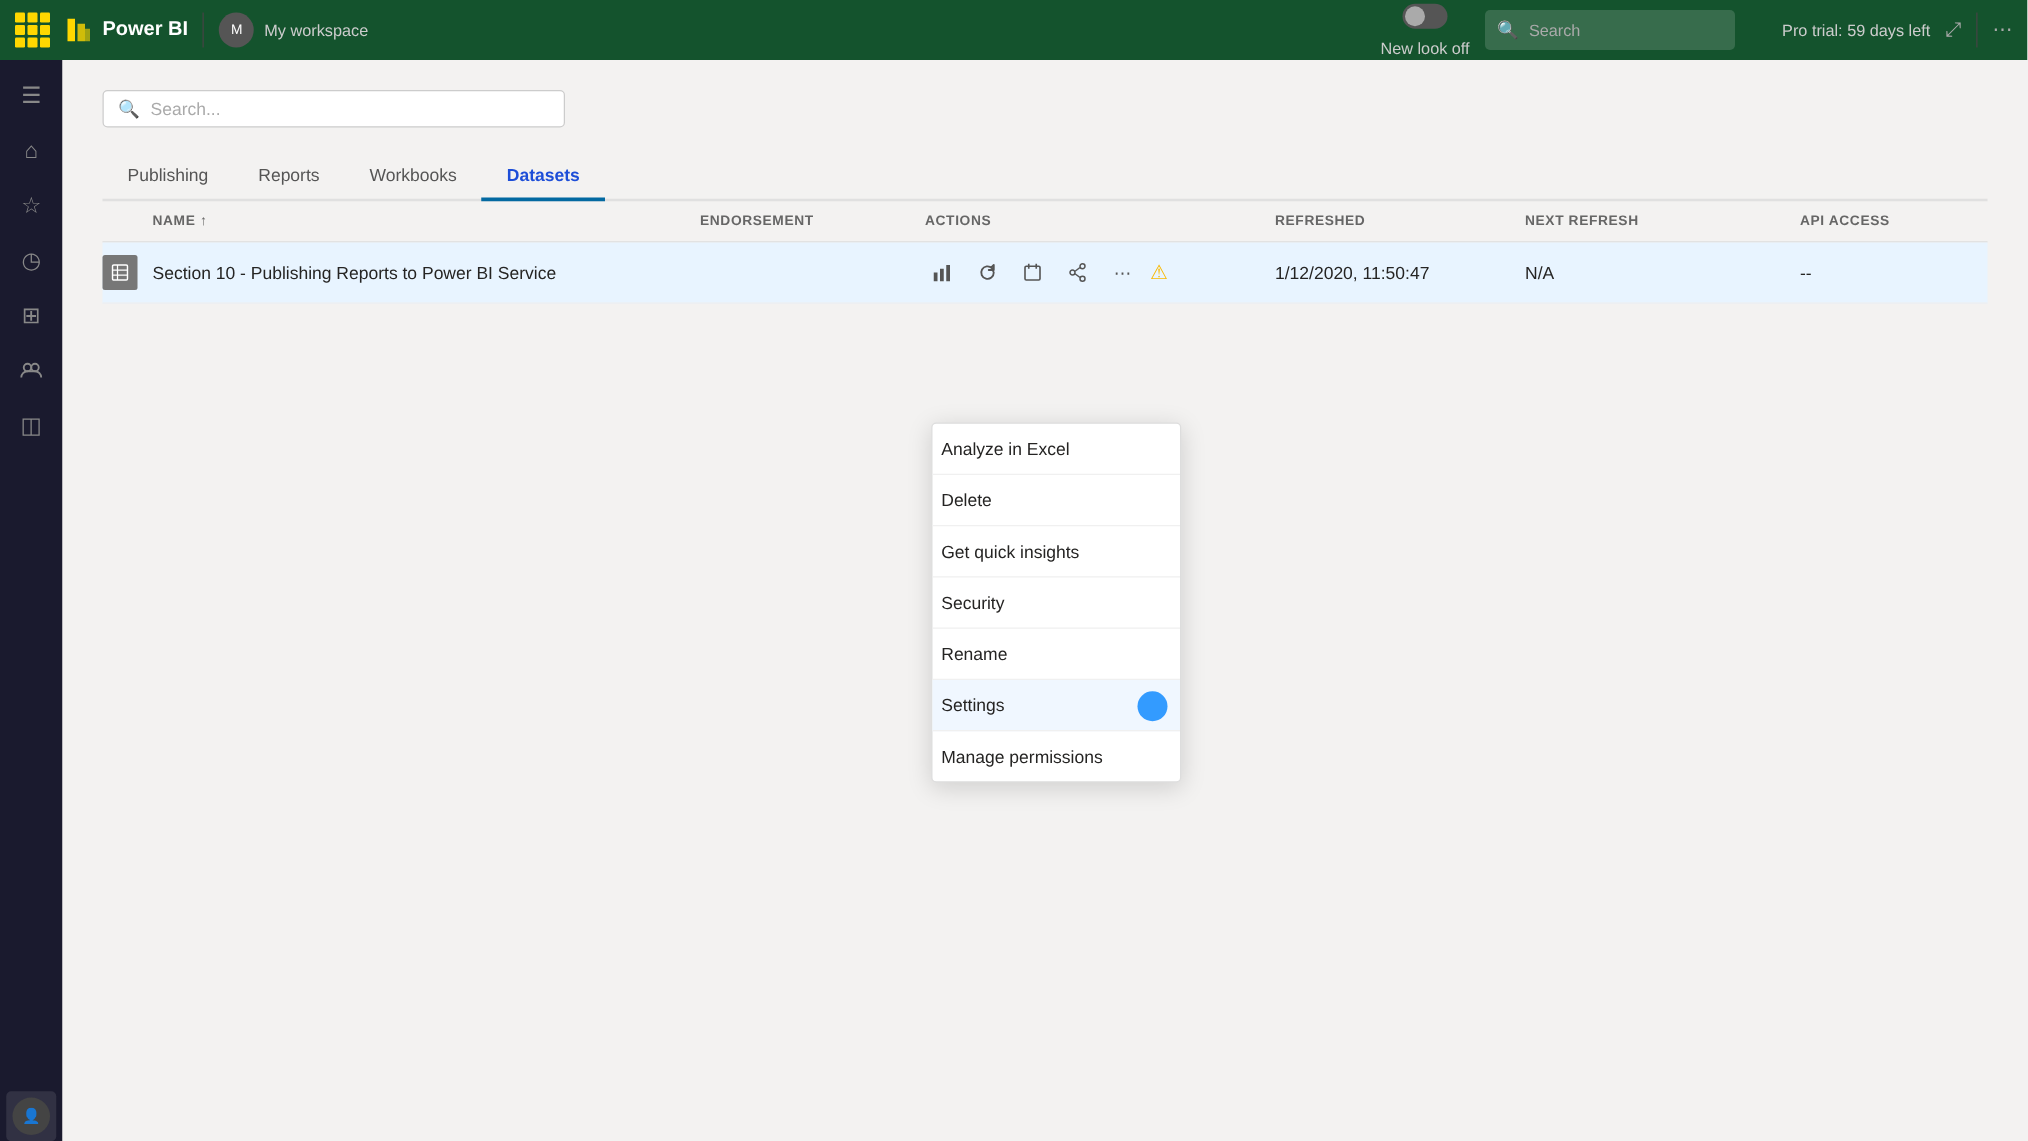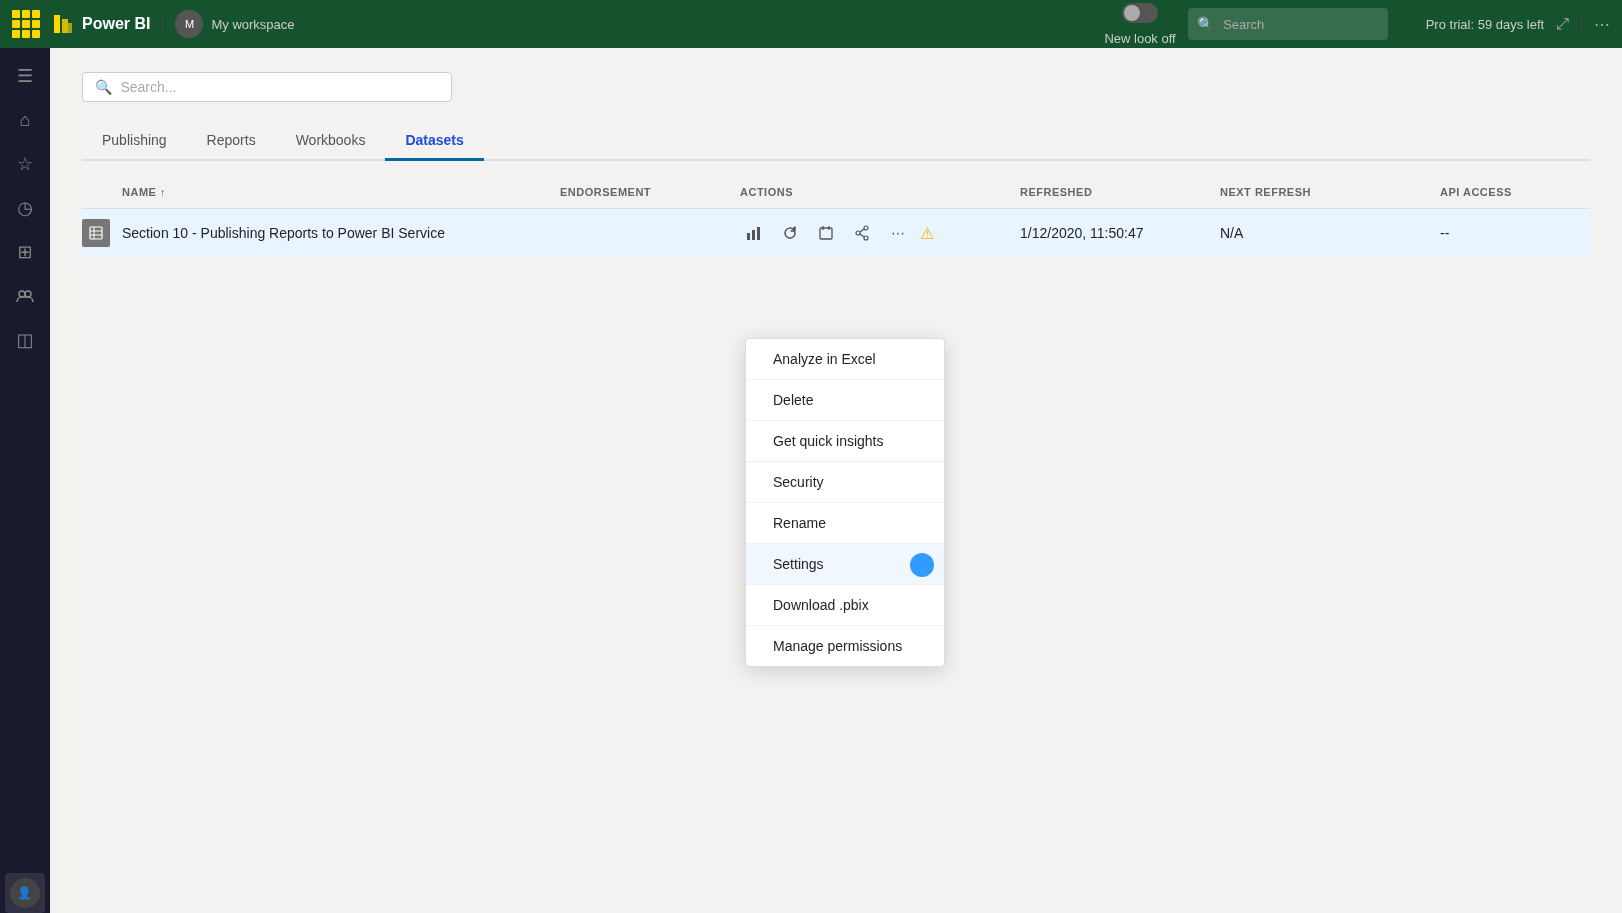--- a/index.html
+++ b/index.html
@@ -44,21 +44,21 @@
     .content-search { display: flex; align-items: center; background: #fff; border: 1px solid #ccc; border-radius: 4px; padding: 6px 12px; width: 370px; gap: 8px; margin-bottom: 20px; }
     .content-search input { border: none; outline: none; font-size: 14px; color: #333; width: 100%; background: transparent; }
     .content-search input::placeholder { color: #aaa; }
 
     
     .tabs { display: flex; gap: 0; margin-bottom: 0; border-bottom: 2px solid #e0e0e0; }
     .tab { padding: 10px 20px; font-size: 14px; color: #555; cursor: pointer; border-bottom: 3px solid transparent; margin-bottom: -2px; }
     .tab.active { color: #1d4ed8; border-bottom: 3px solid #0369a1; font-weight: 600; }
 
     
-    .table-container { margin-top: 15px; }
+    .table-container { margin-top: 0; }
     .table-header { display: grid; grid-template-columns: 40px 1fr 180px 280px 200px 220px 150px; align-items: center; padding: 10px 0; border-bottom: 1px solid #ddd; }
     .th { font-size: 11px; font-weight: 600; color: #666; text-transform: uppercase; letter-spacing: 0.5px; display: flex; align-items: center; gap: 4px; }
     .table-row { display: grid; grid-template-columns: 40px 1fr 180px 280px 200px 220px 150px; align-items: center; padding: 10px 0; border-bottom: 1px solid #eee; background: #e8f4ff; cursor: pointer; }
     .td { font-size: 14px; color: #252423; }
     .row-icon { width: 28px; height: 28px; background: #777; border-radius: 2px; display: flex; align-items: center; justify-content: center; color: #fff; font-size: 12px; }
     .row-actions { display: flex; align-items: center; gap: 8px; }
     .action-btn { width: 28px; height: 28px; display: flex; align-items: center; justify-content: center; border: none; background: transparent; cursor: pointer; color: #555; font-size: 14px; border-radius: 3px; }
     .warning-icon { color: #f9b800; font-size: 16px; }
 
     
@@ -67,21 +67,21 @@
       top: 290px;
       left: 695px;
       background: #fff;
       border: 1px solid #ddd;
       border-radius: 4px;
       box-shadow: 0 4px 20px rgba(0,0,0,0.15);
       width: 200px;
       z-index: 100;
     }
     .dropdown-item {
-      padding: 12px 27px;
+      padding: 12px 7px;
       font-size: 14px;
       color: #252423;
       cursor: pointer;
       border-bottom: 1px solid #f0f0f0;
     }
     .dropdown-item:last-child { border-bottom: none; }
     .dropdown-item.active { background: #f0f7ff; }
 
     
     .cursor-dot {
@@ -240,19 +240,18 @@
       </div>
     </div>
 
     <div class="dropdown-menu">
       <div class="dropdown-item">Analyze in Excel</div>
       <div class="dropdown-item">Delete</div>
       <div class="dropdown-item">Get quick insights</div>
       <div class="dropdown-item">Security</div>
       <div class="dropdown-item">Rename</div>
       <div class="dropdown-item active">Settings</div>
-      <div class="dropdown-item">Download .pbix</div>
       <div class="dropdown-item">Manage permissions</div>
     </div>
 
     <div class="cursor-dot"></div>
   </div>
 </div>
 
 </body></html>

